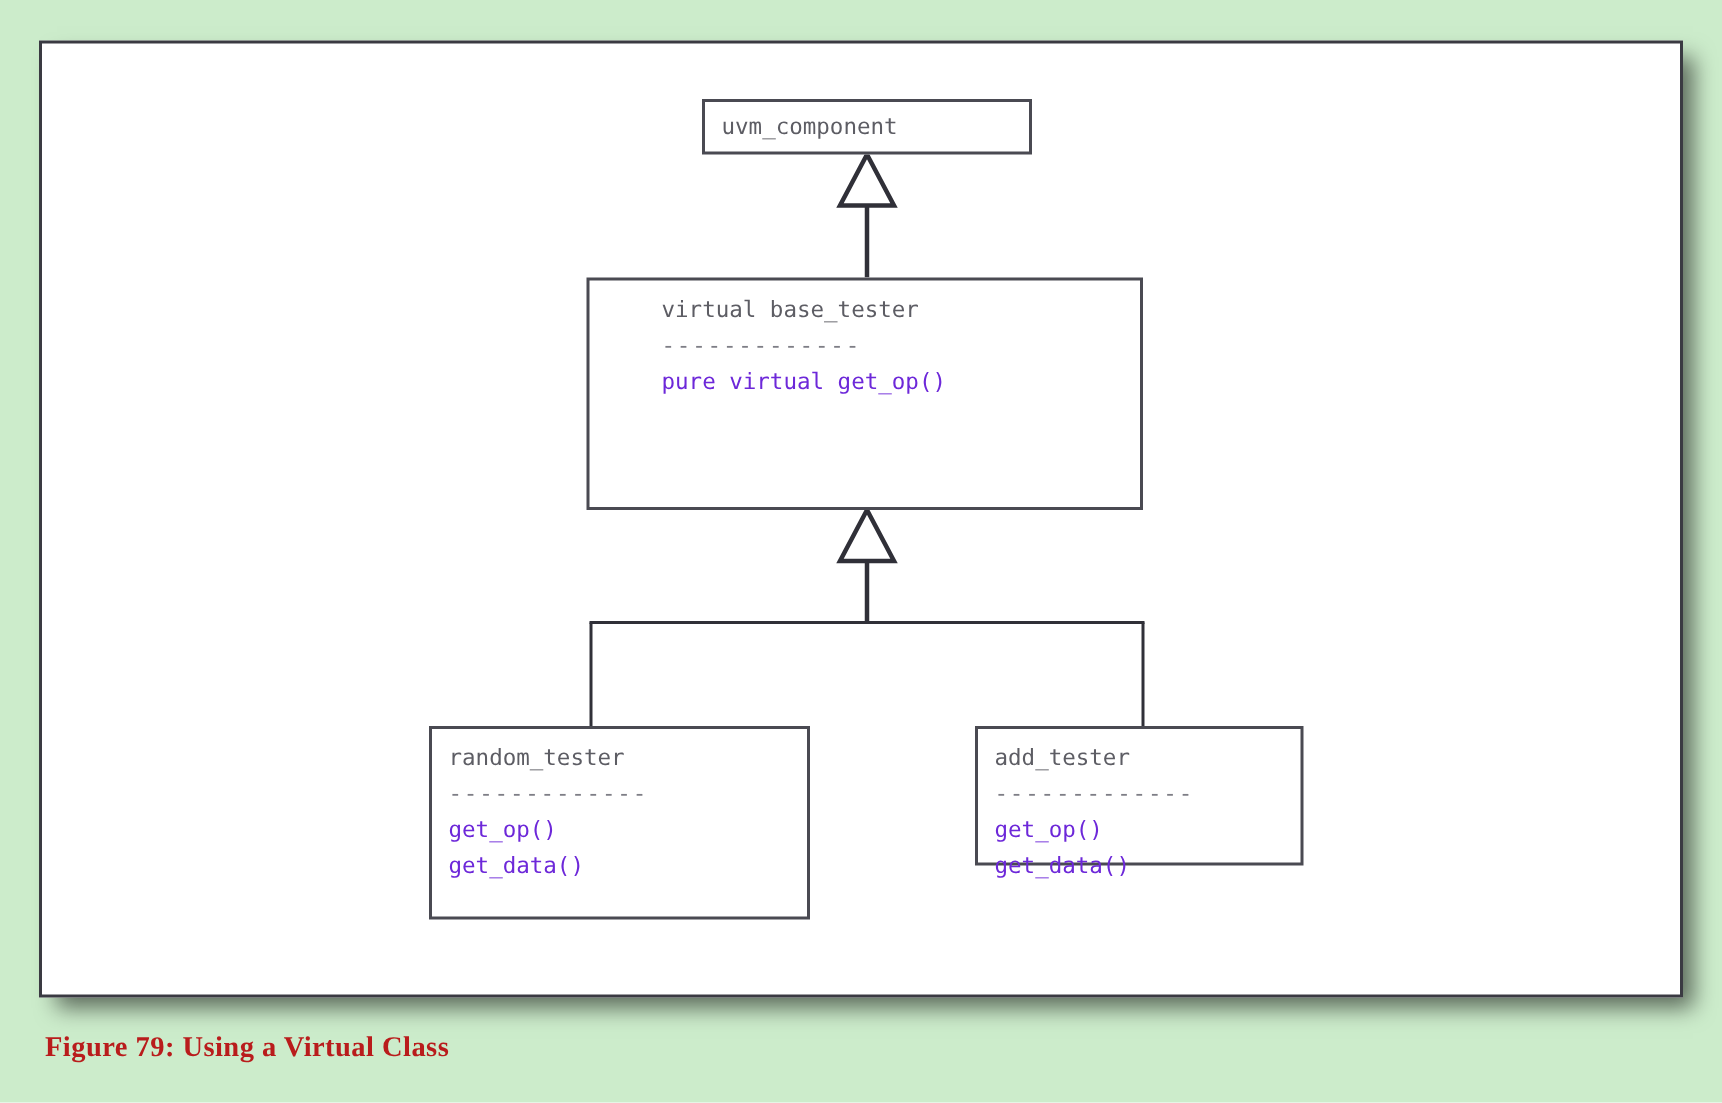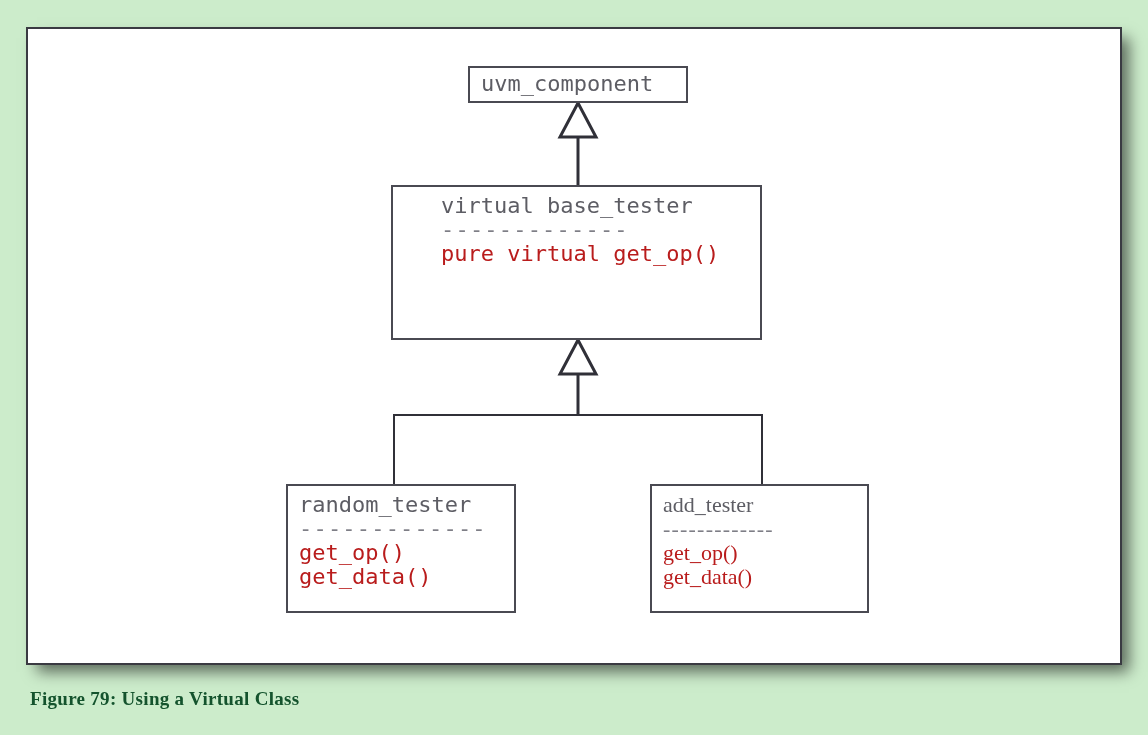--- a/index.html
+++ b/index.html
@@ -45,77 +45,76 @@
     height: 638px;
   }
 
   
   .uml-box {
     position: absolute;
     background: #ffffff;
     border: 2px solid #4a4a52;
     box-sizing: border-box;
     font-family: "DejaVu Sans Mono", "Liberation Mono", monospace;
-    font-size: 22px;
+    font-size: 15px;
     line-height: 24px;
     color: #5a5a62;
     padding: 7px 10px 6px 11px;
     letter-spacing: 0px;
   }
   .uml-title {
     white-space: pre;
     color: #5d5d64;
   }
   .uml-sep {
     white-space: pre;
     color: #7e7e86;
     letter-spacing: 1.2px;
   }
   .uml-member {
     white-space: pre;
-    color: #b91c1c;
+    color: #6d28d9;
   }
 
   #box-uvm-component {
     left: 440px;
     top: 37px;
     width: 220px;
     height: 37px;
     padding-top: 4px;
   }
   #box-base-tester {
     left: 363px;
     top: 156px;
     width: 371px;
     height: 155px;
     padding-left: 48px;
   }
   #box-random-tester {
     left: 258px;
     top: 455px;
-    width: 230px;
+    width: 254px;
     height: 129px;
   }
   #box-add-tester {
     left: 622px;
     top: 455px;
     width: 219px;
-    height: 129px;
-    font-family: Liberation Serif, serif;
+    height: 93px;
   }
 
   
   #figure-caption {
     position: absolute;
     left: 30px;
     top: 688px;
     font-family: "Liberation Serif", "DejaVu Serif", serif;
     font-weight: bold;
     font-size: 19px;
-    color: #14532d;
+    color: #b91c1c;
     letter-spacing: 0.3px;
     white-space: pre;
   }
 </style>
 </head>
 <body>
 
 <div id="figure-wrapper">
 
   <div id="diagram-panel">

